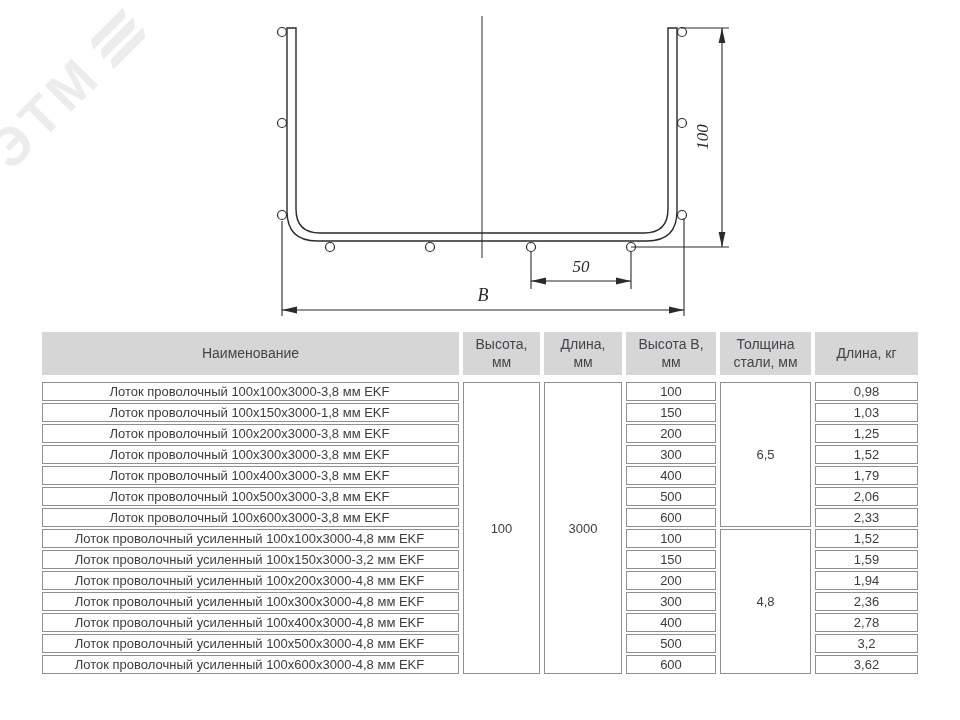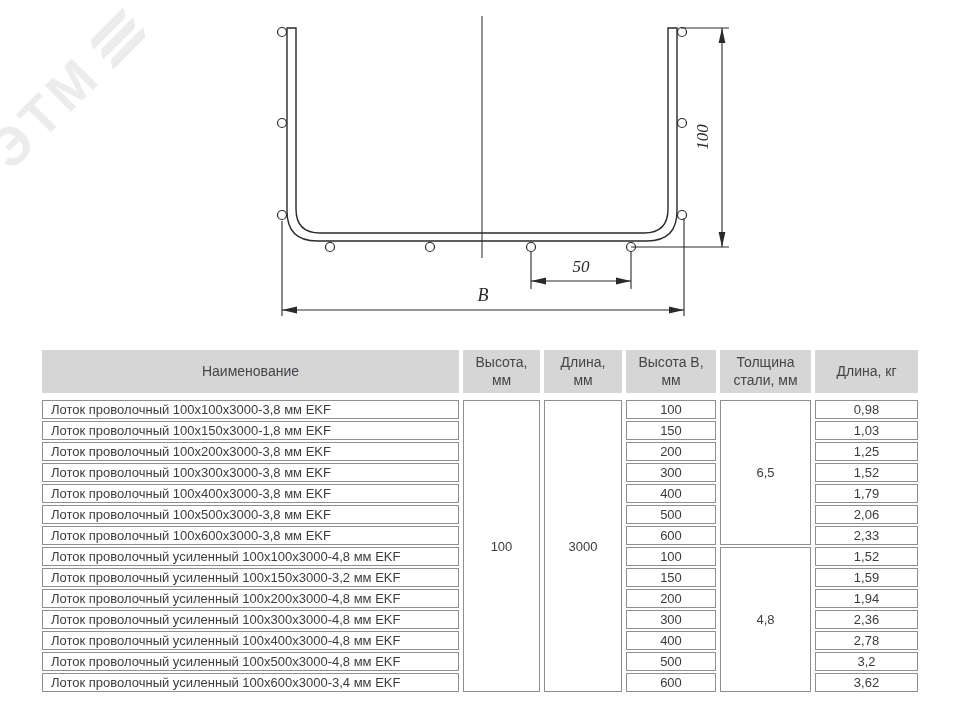--- a/index.html
+++ b/index.html
@@ -25,38 +25,38 @@
   }
 
   
   .drawing { position:absolute; left:0; top:0; }
   .drawing text {
     font-family:"Liberation Serif", serif; font-style:italic; fill:#2a2a2a;
   }
 
   
   .spec-table {
-    position:absolute; left:38px; top:348px;
+    position:absolute; left:38px; top:330px;
     border-collapse:separate; border-spacing:4px 2px;
     table-layout:fixed; width:884px;
   }
   .spec-table th {
     background:#d6d6d6; background-clip:padding-box;
     border:none; border-bottom:5px solid transparent;
     color:#454549; font-weight:normal; font-size:14px; line-height:1.25;
     height:43px; text-align:center; vertical-align:middle;
     white-space:pre-line; padding:0 2px;
   }
   .spec-table td {
     border:1px solid #8f8f8f; background:#fff;
     color:#3c3c3c; font-size:13px; height:17px; line-height:17px;
     text-align:center; vertical-align:middle; padding:0 2px;
     overflow:hidden; white-space:nowrap;
   }
-  .spec-table td.name { text-align:left; padding-left:8px; }
+  .spec-table td.name { text-align:center; padding-left:0; }
 </style>
 </head>
 <body>
 
 <div id="stage">
 
   <div class="watermark">
     <span class="wm-text">ЭТМ</span>
     <span class="wm-logo">
         <i></i>
@@ -208,19 +208,19 @@
         <td class="name">Лоток проволочный усиленный 100х400х3000-4,8 мм EKF</td>
         <td>400</td>
         <td>2,78</td>
       </tr>
       <tr>
         <td class="name">Лоток проволочный усиленный 100х500х3000-4,8 мм EKF</td>
         <td>500</td>
         <td>3,2</td>
       </tr>
       <tr>
-        <td class="name">Лоток проволочный усиленный 100х600х3000-3,4 мм EKF</td>
+        <td class="name">Лоток проволочный усиленный 100х600х3000-4,8 мм EKF</td>
         <td>600</td>
         <td>3,62</td>
       </tr>
     </tbody>
   </table>
 </div>
 
 </body></html>

